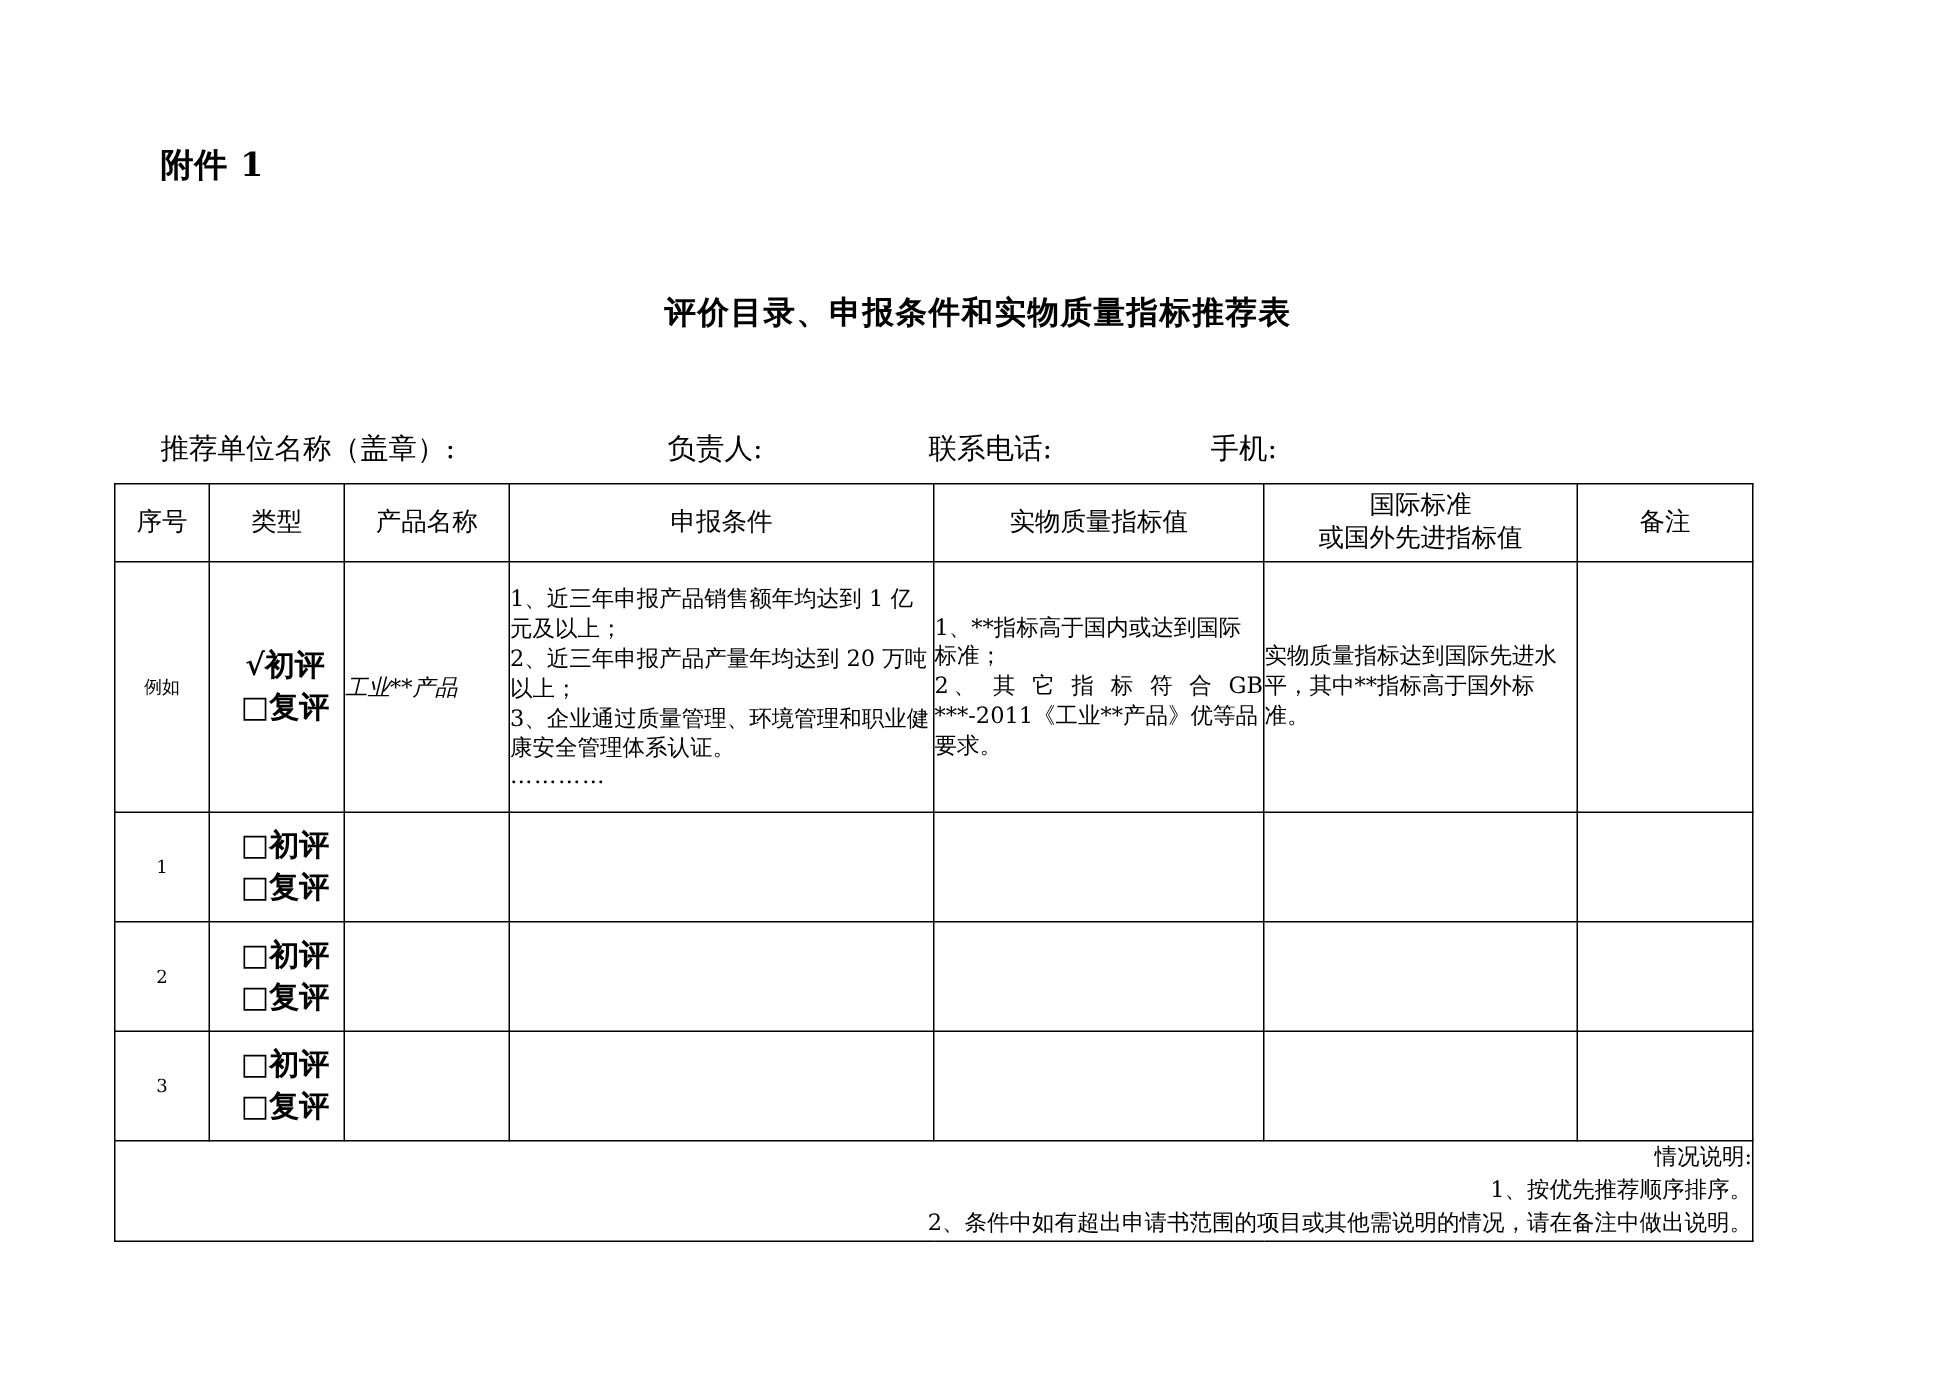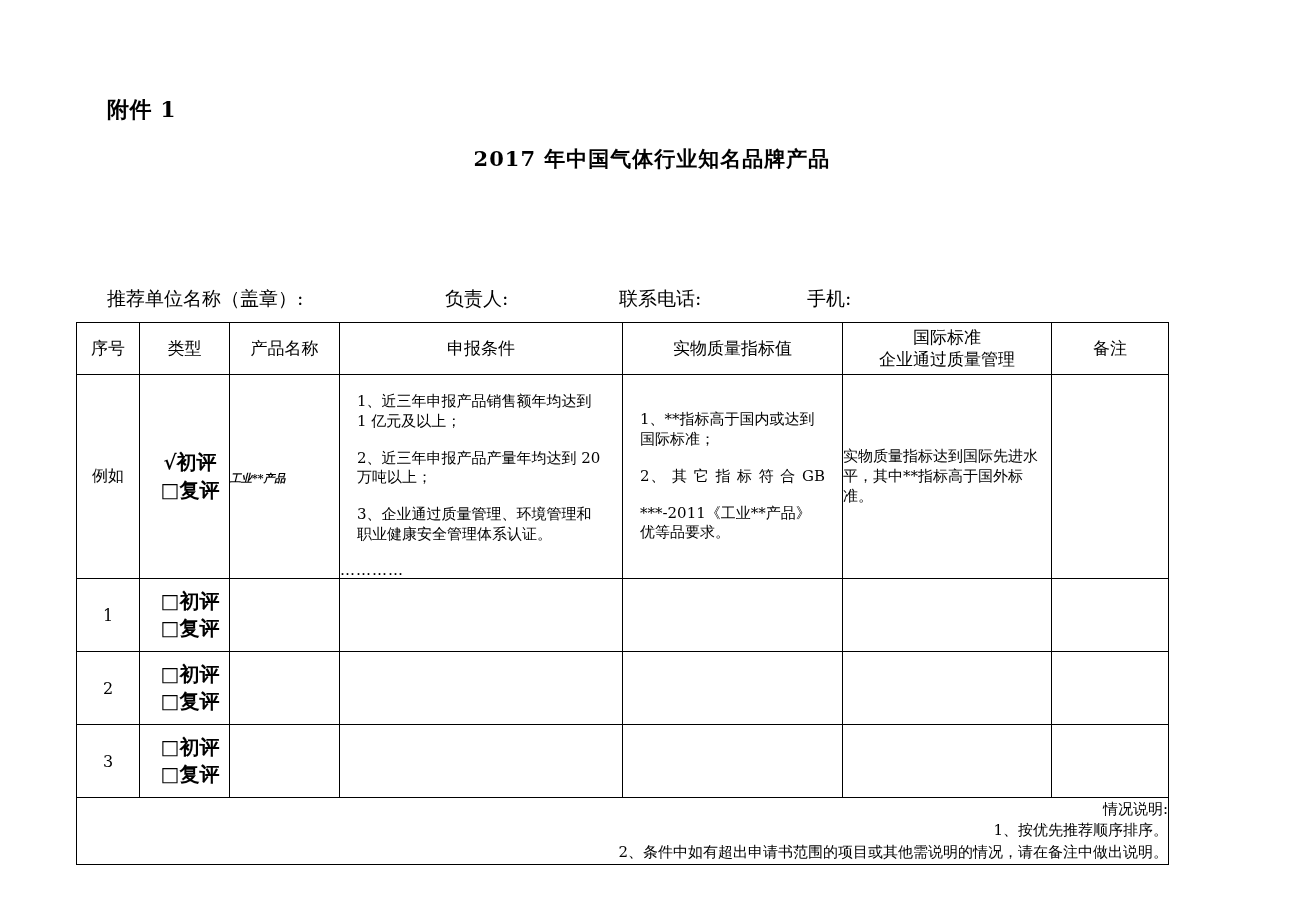--- a/index.html
+++ b/index.html
@@ -98,21 +98,21 @@
     height: 51px;
     text-align: center;
     font-size: 17px;
     line-height: 1.25;
   }
   tr.hdr td .two-line { display: block; }
 
   
   td.cell-center {
     text-align: center;
-    font-size: 16px;
+    font-size: 12px;
     margin-top: 44px;
   }
   td.cell-text {
     vertical-align: top;
     text-align: left;
     padding: 6px 5px 4px 5px;
     font-size: 15px;
     line-height: 1.32;
   }
   td.cell-empty { }
@@ -122,27 +122,26 @@
     text-align: center;
     padding-left: 11px;
     font-size: 20px;
     line-height: 1.38;
     white-space: nowrap;
     font-weight: bold;
   }
 
   .prod-name {
     font-style: italic;
-    font-size: 11px;
-    text-align: center;
-    white-space: nowrap;
-    font-weight: bold;
-  }
-
-  .cell-text p { margin: 17px; }
+    font-size: 15px;
+    text-align: center;
+    white-space: nowrap;
+  }
+
+  .cell-text p { margin: 0; }
   .cell-text p.just { text-align: justify; text-align-last: justify; }
   .cell-text .dots {
     display: block;
     letter-spacing: 1px;
     font-size: 15px;
     line-height: 1.1;
   }
 
   tr.r-example td { height: 166px; }
   tr.r-blank td { height: 72px; }
@@ -157,21 +156,21 @@
   }
   td.notes p { margin: 0; white-space: nowrap; }
 </style>
 </head>
 <body>
 
 <div class="page">
 
   <div class="attach-label">附件 1</div>
 
-  <div class="doc-title line1">2017 年中国气体行业知名品牌产品</div>
+  <div class="doc-title line2">评价目录、申报条件和实物质量指标推荐表</div>
 
   <div class="info-line">
     <span class="fld fld-unit">推荐单位名称（盖章）:</span>
     <span class="fld fld-head">负责人:</span>
     <span class="fld fld-tel">联系电话:</span>
     <span class="fld fld-mob">手机:</span>
   </div>
 
   <table class="main">
     <colgroup>
@@ -186,21 +185,21 @@
     <tbody>
 
       <tr class="hdr">
         <td>序号</td>
         <td>类型</td>
         <td>产品名称</td>
         <td>申报条件</td>
         <td>实物质量指标值</td>
         <td>
           <span class="two-line">国际标准</span>
-          <span class="two-line">企业通过质量管理</span>
+          <span class="two-line">或国外先进指标值</span>
         </td>
         <td>备注</td>
       </tr>
 
       <tr class="r-example">
         <td class="cell-center">例如</td>
         <td>
           <span class="type-box">√初评</span>
           <span class="type-box">□复评</span>
         </td>

